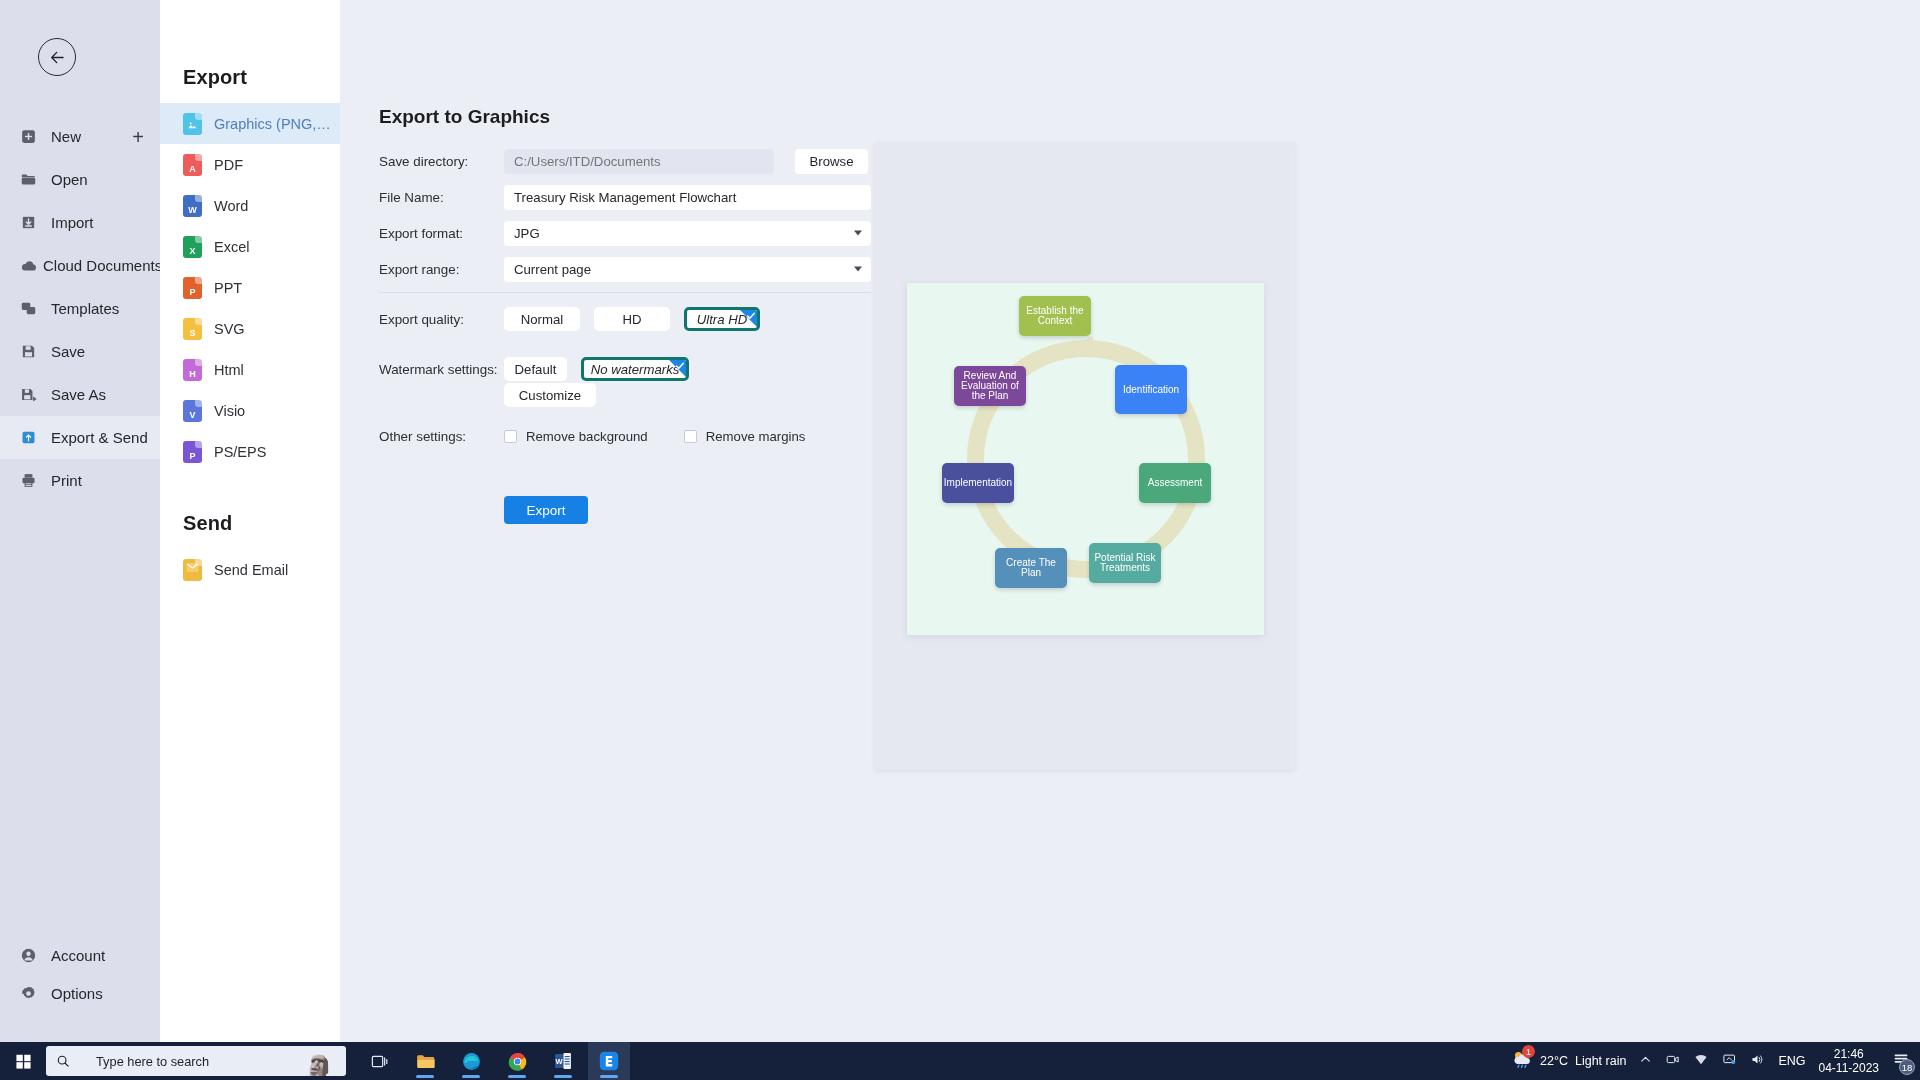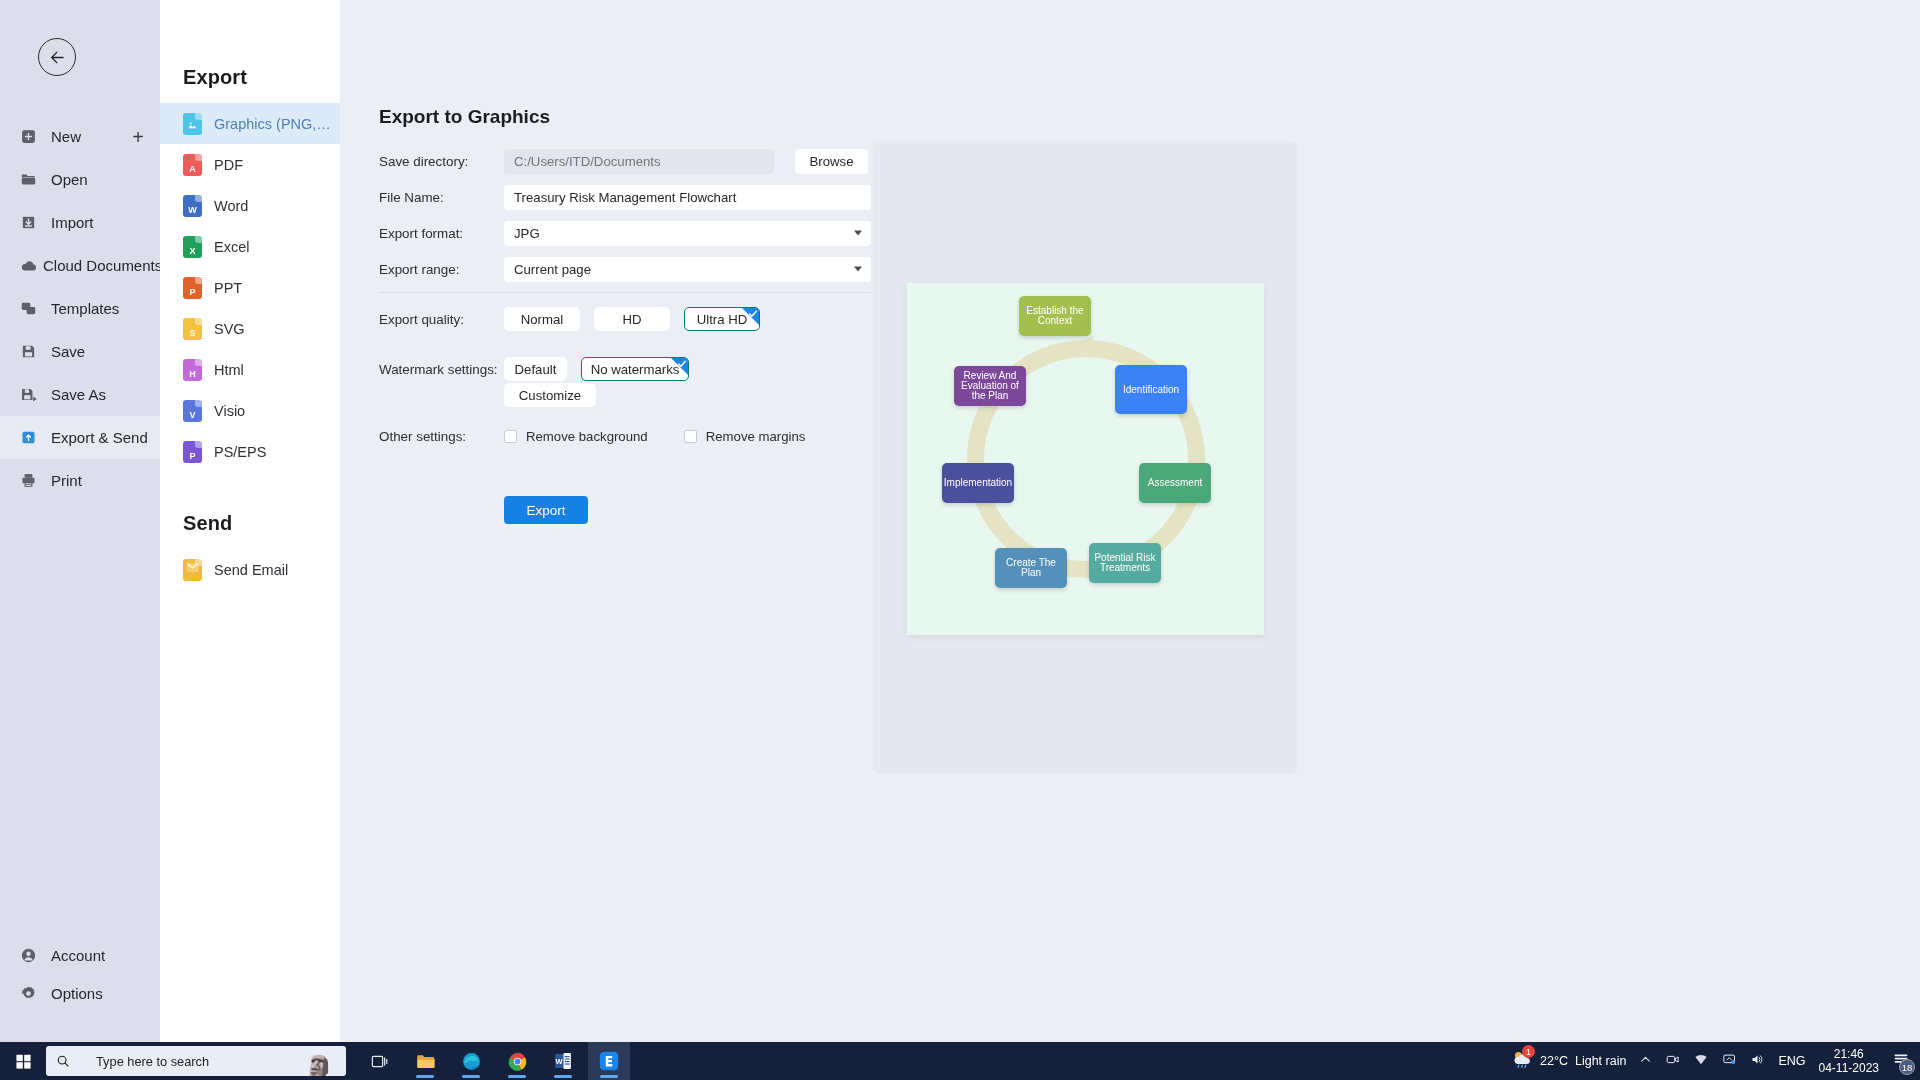--- a/index.html
+++ b/index.html
@@ -90,21 +90,21 @@
   .divider { width:492px; height:1px; background:#dadde8; margin:9px 0 14px 0; }
 
   .qrow { display:flex; align-items:center; margin-bottom:2px; }
   .qlabel { width:125px; font-size:13.4px; color:#2d2e33; }
   .pill {
     height:24px; min-width:76px; background:#fff; border:none; border-radius:5px;
     font-size:13.2px; color:#26272b; font-family:inherit; cursor:pointer;
     display:flex; align-items:center; justify-content:center; margin-right:14px;
     position:relative; overflow:hidden;
   }
-  .pill.sel { border:1px solid #0f766e; }
+  .pill.sel { border:3px solid #0f766e;font-style:italic; }
   .pill.sel::after {
     content:""; position:absolute; right:0; top:0;
     border-top:17px solid #1d85e8; border-left:17px solid transparent;
   }
   .pill .tick {
     position:absolute; right:1px; top:1px; width:10px; height:10px; z-index:2;
   }
   .pill.wide { min-width:108px; }
   .cbrow { display:flex; align-items:center; }
   .cbox {

